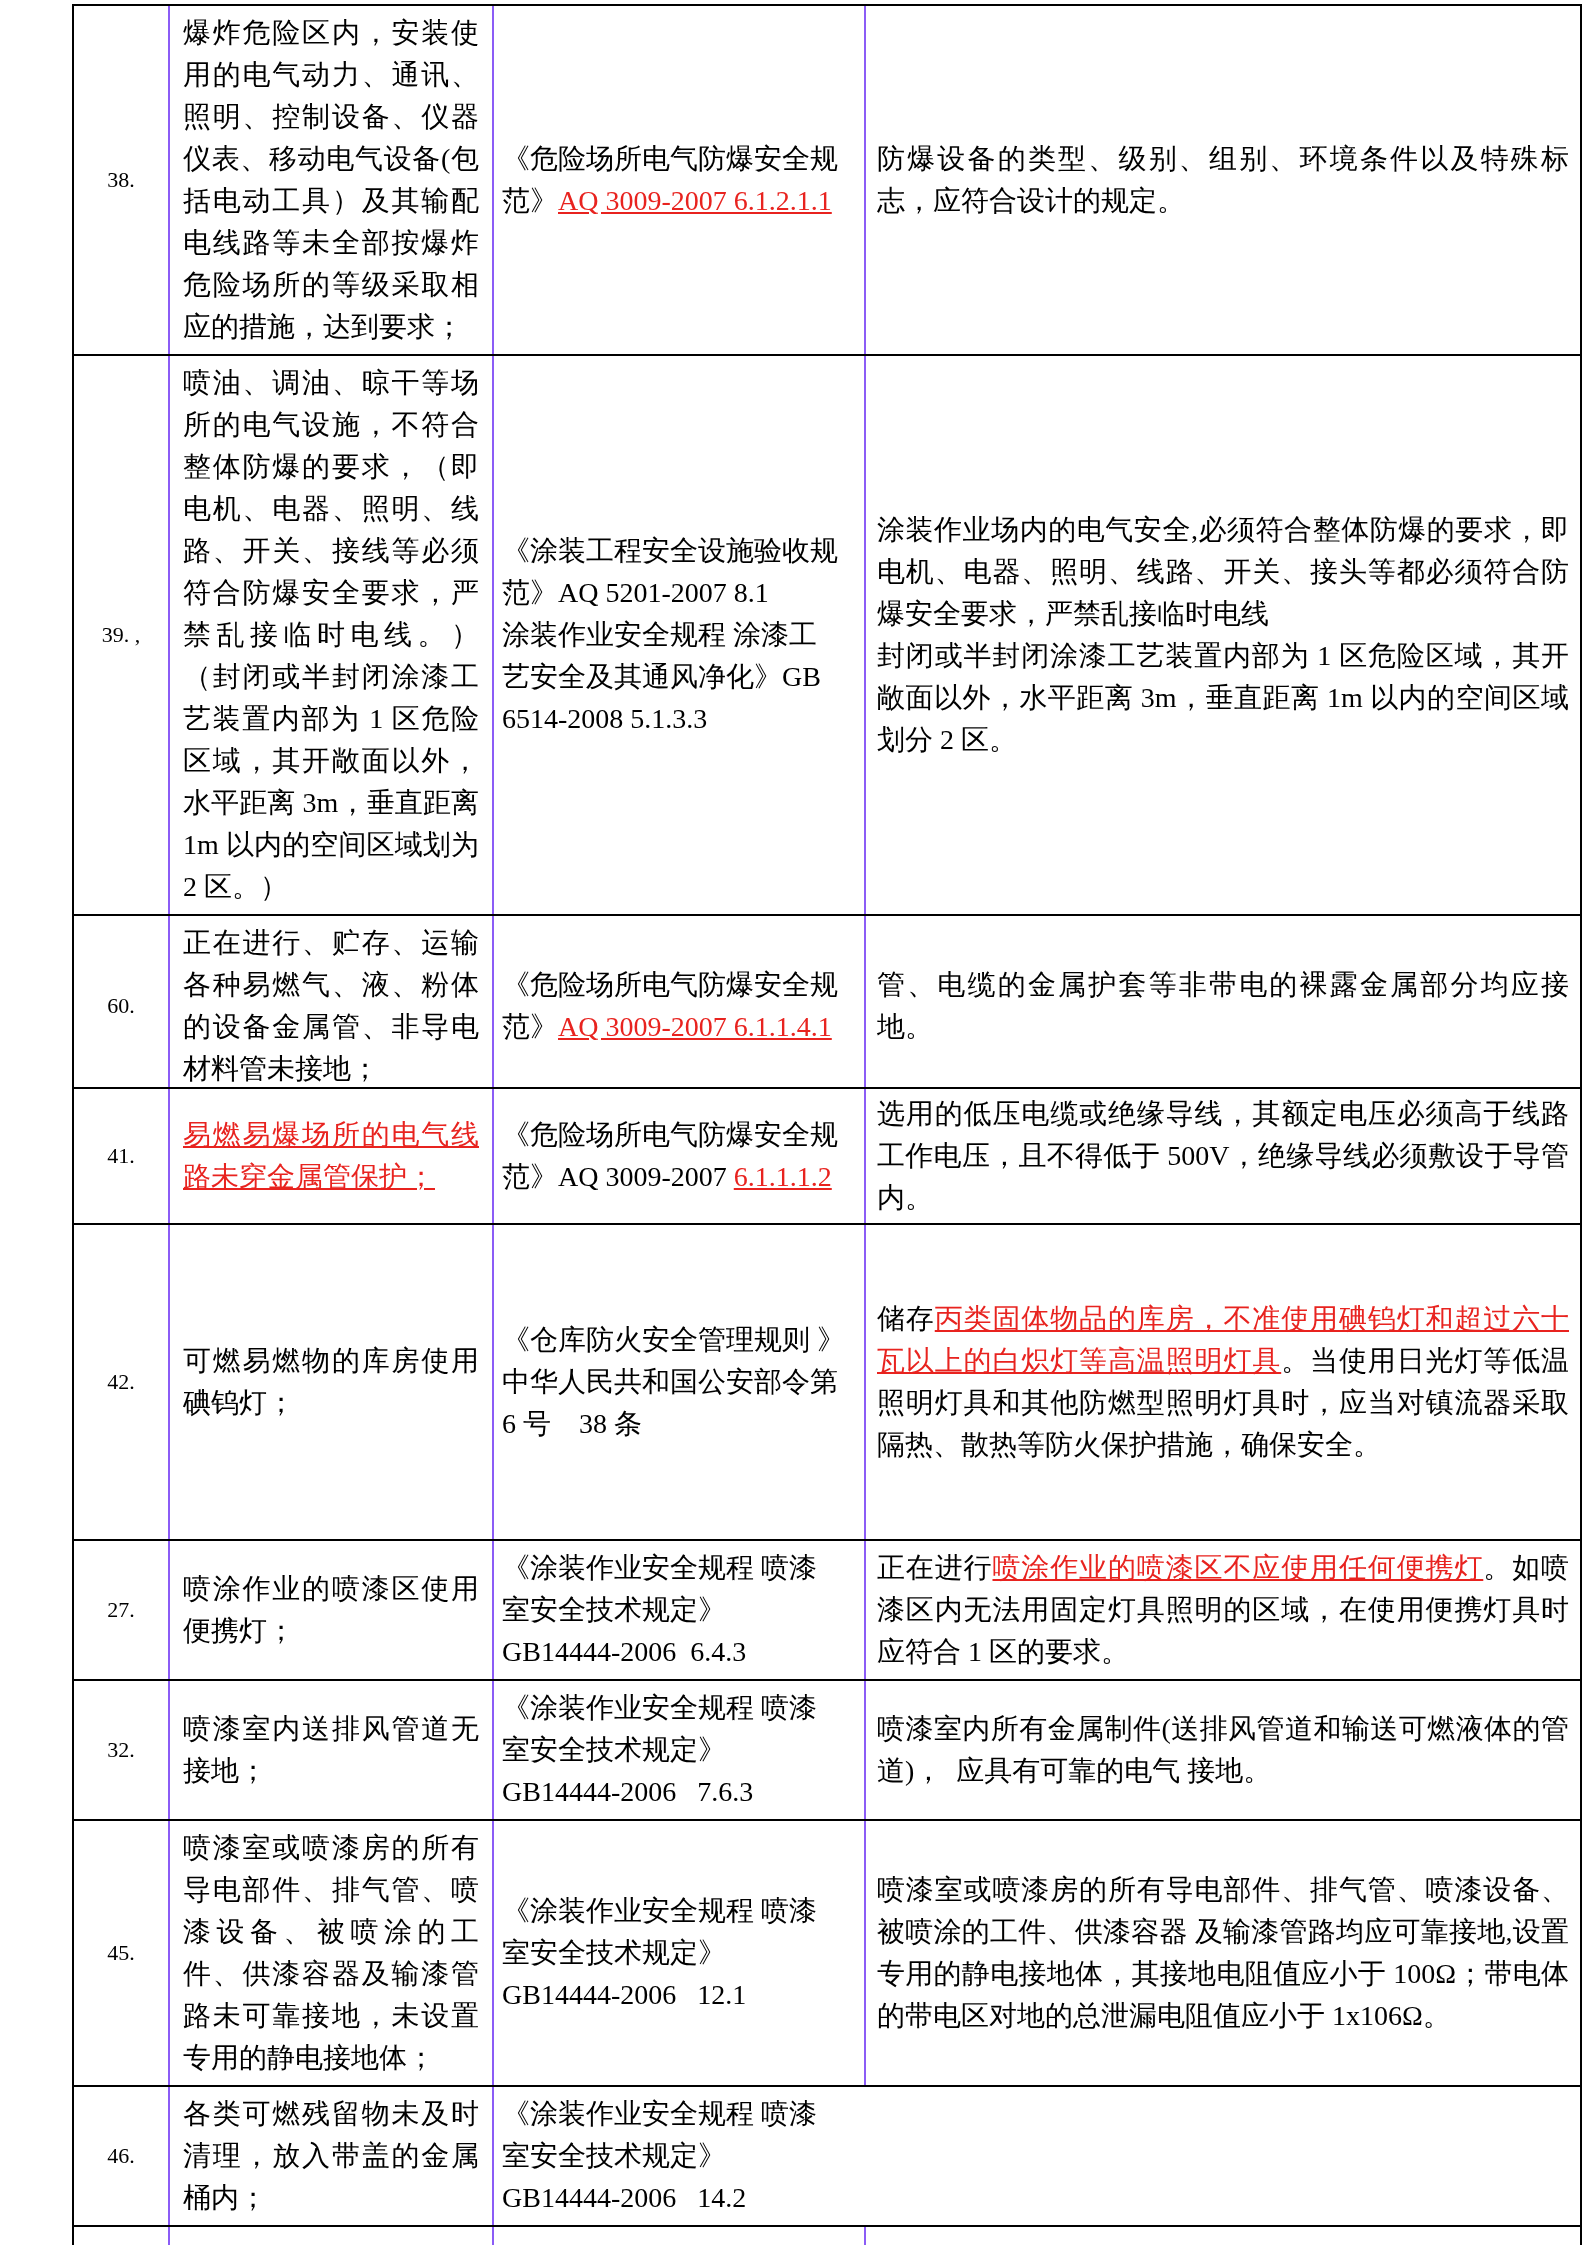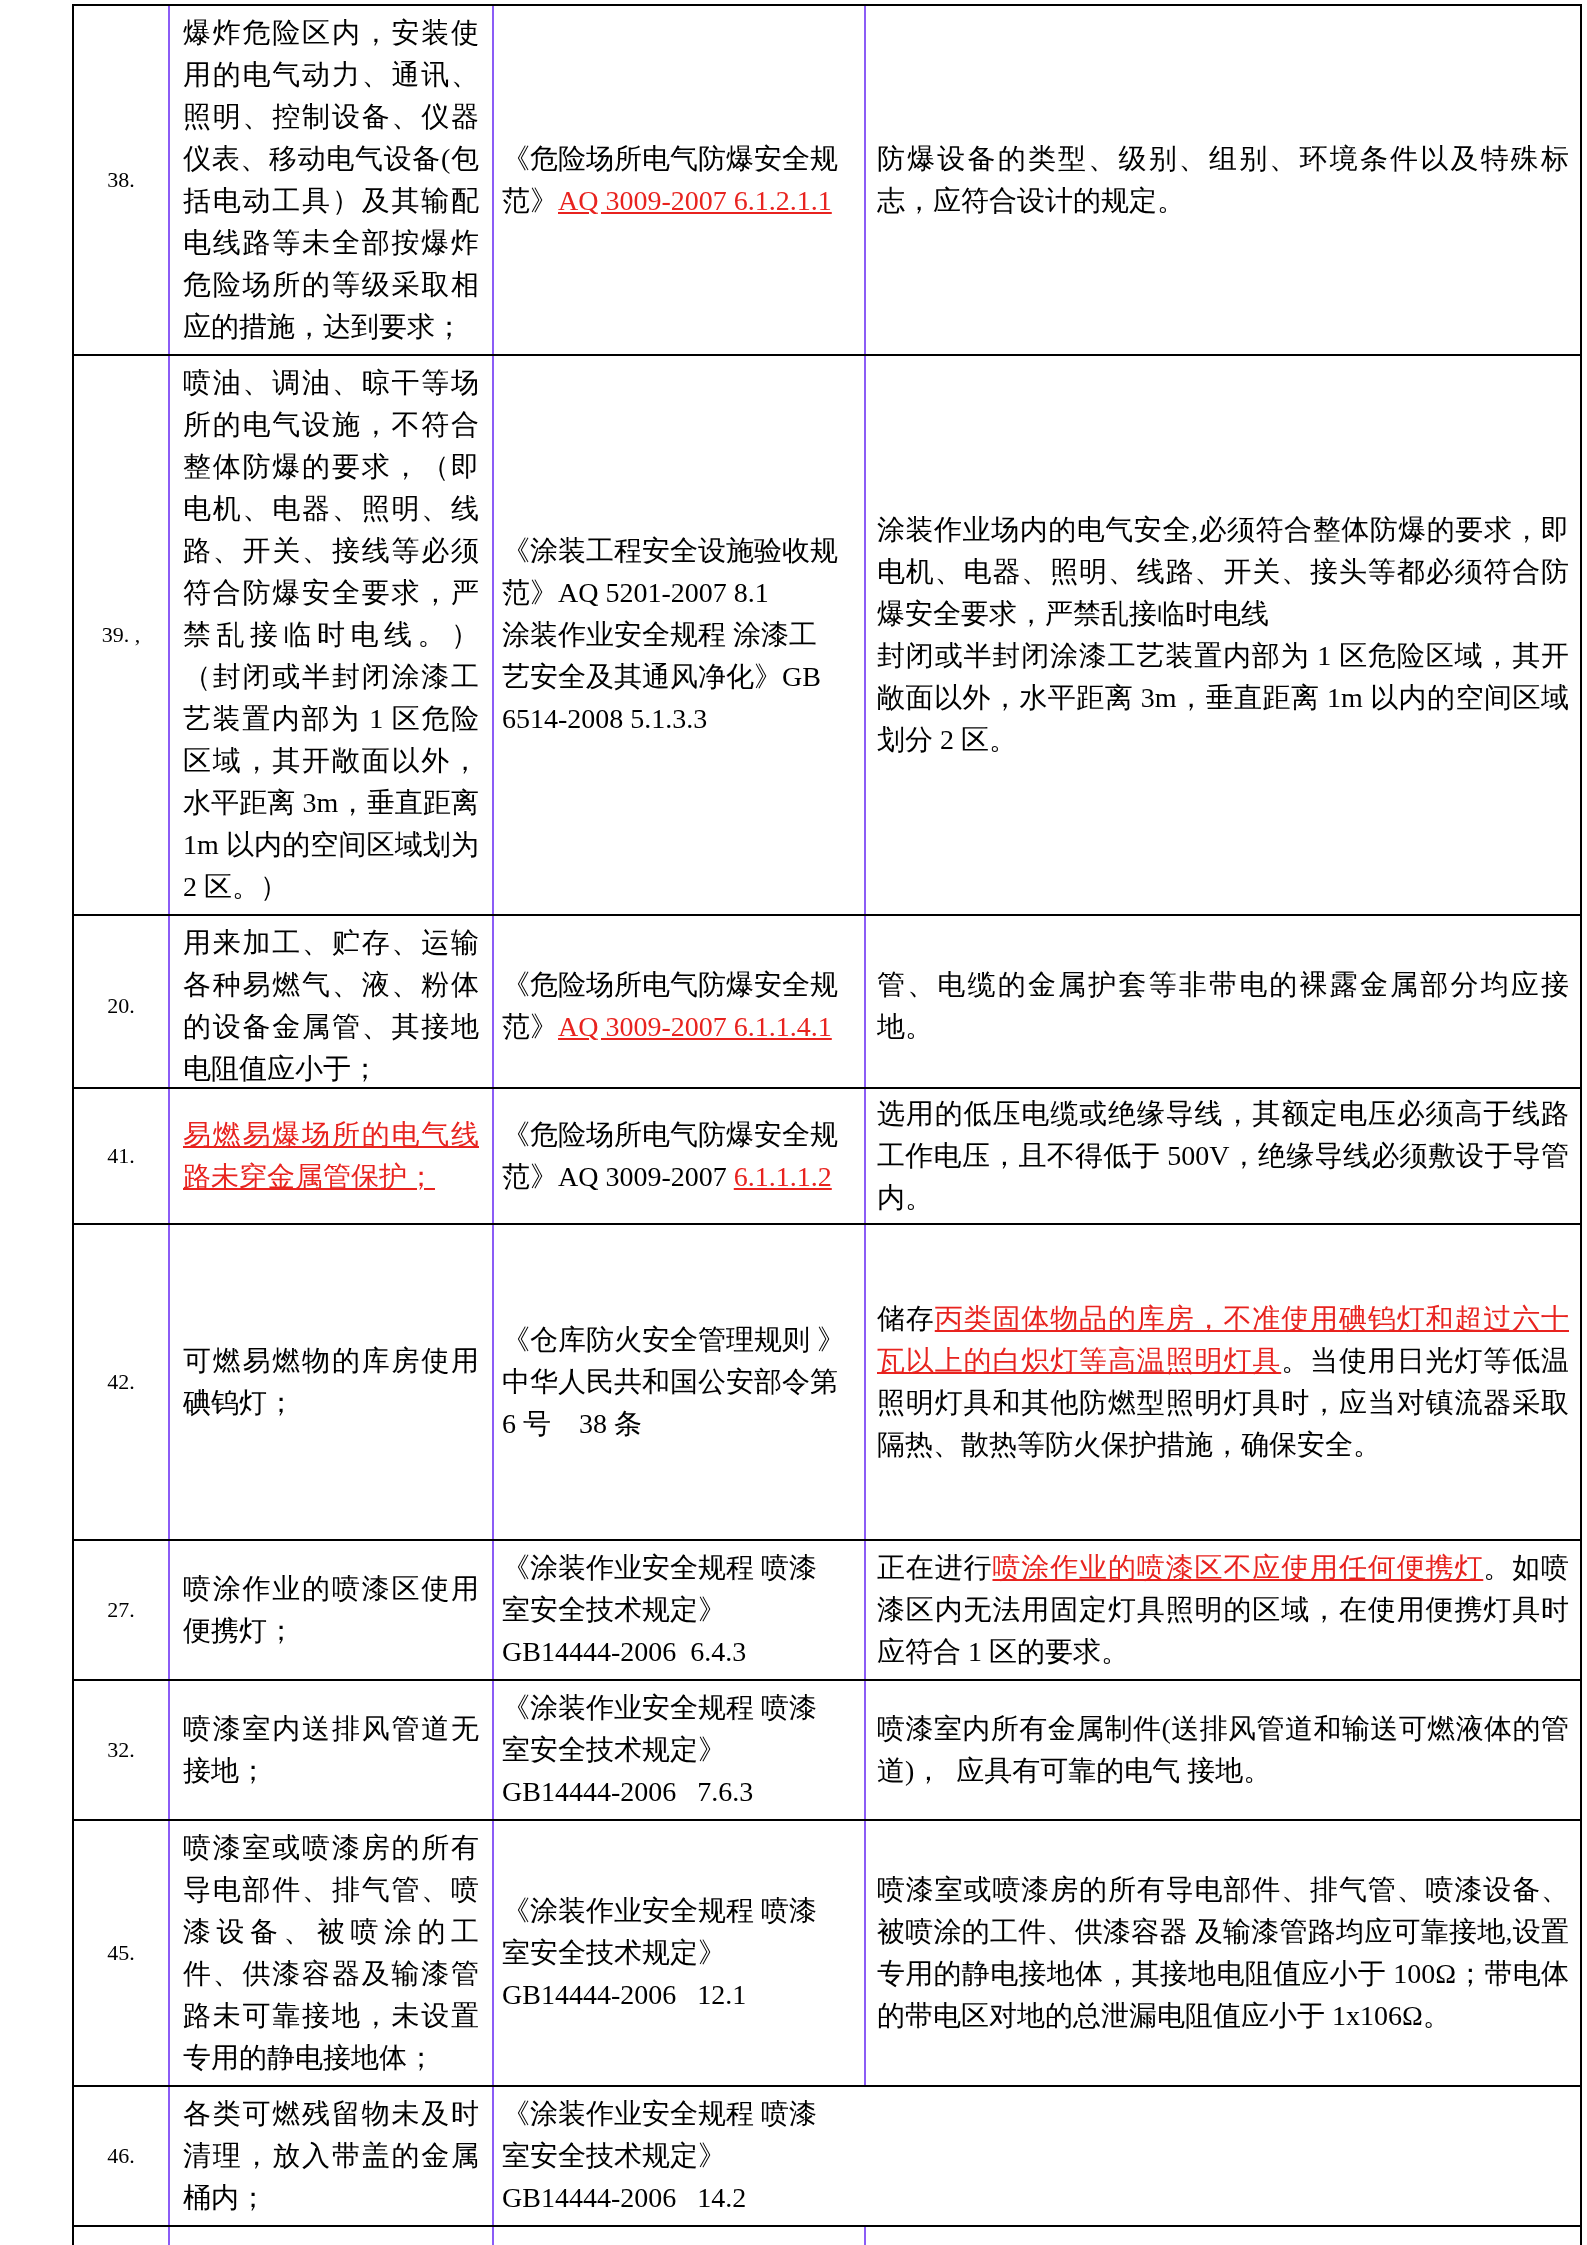--- a/index.html
+++ b/index.html
@@ -71,24 +71,24 @@
 艺安全及其通风净化》GB
 6514-2008 5.1.3.3</span></p>
       </div>
       <div class="cell c4">
         <p class="para"><span>涂装作业场内的电气安全,必须符合整体防爆的要求，即电机、电器、照明、线路、开关、接头等都必须符合防爆安全要求，严禁乱接临时电线</span></p>
         <p class="para"><span>封闭或半封闭涂漆工艺装置内部为 1 区危险区域，其开敞面以外，水平距离 3m，垂直距离 1m 以内的空间区域划分 2 区。</span></p>
       </div>
     </div>
     <div class="row" style="min-height: 165px;">
       <div class="cell c1">
-        <span>20.</span>
+        <span>60.</span>
       </div>
       <div class="cell c2">
-        <p class="para"><span>用来加工、贮存、运输各种易燃气、液、粉体的设备金属管、其接地电阻值应小于；</span></p>
+        <p class="para"><span>正在进行、贮存、运输各种易燃气、液、粉体的设备金属管、非导电材料管未接地；</span></p>
       </div>
       <div class="cell c3">
         <p class="para basis"><span>《危险场所电气防爆安全规
 范》</span><span class="red">AQ 3009-2007 6.1.1.4.1</span></p>
       </div>
       <div class="cell c4">
         <p class="para"><span>管、电缆的金属护套等非带电的裸露金属部分均应接地。</span></p>
       </div>
     </div>
   </div>

